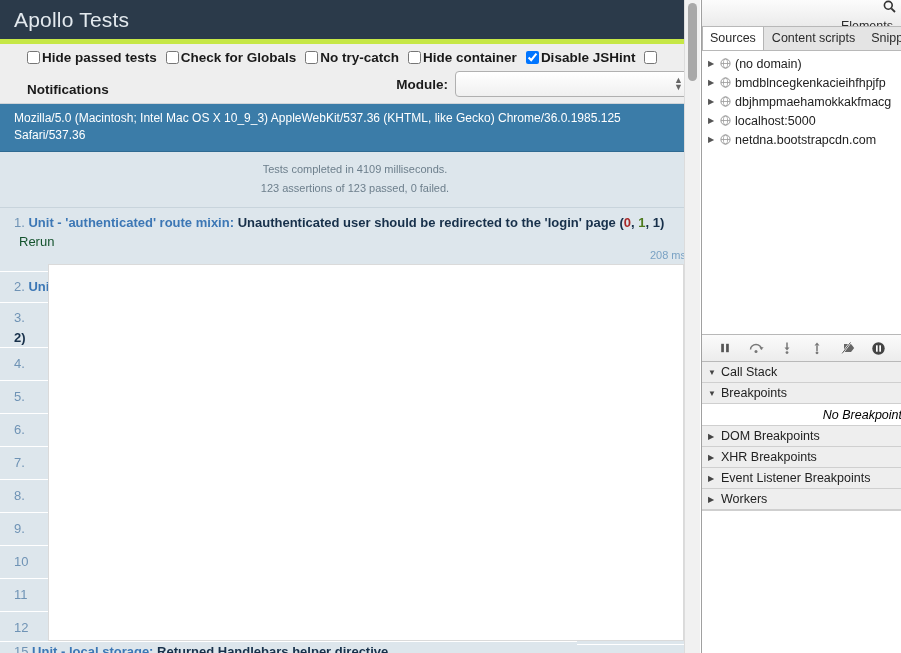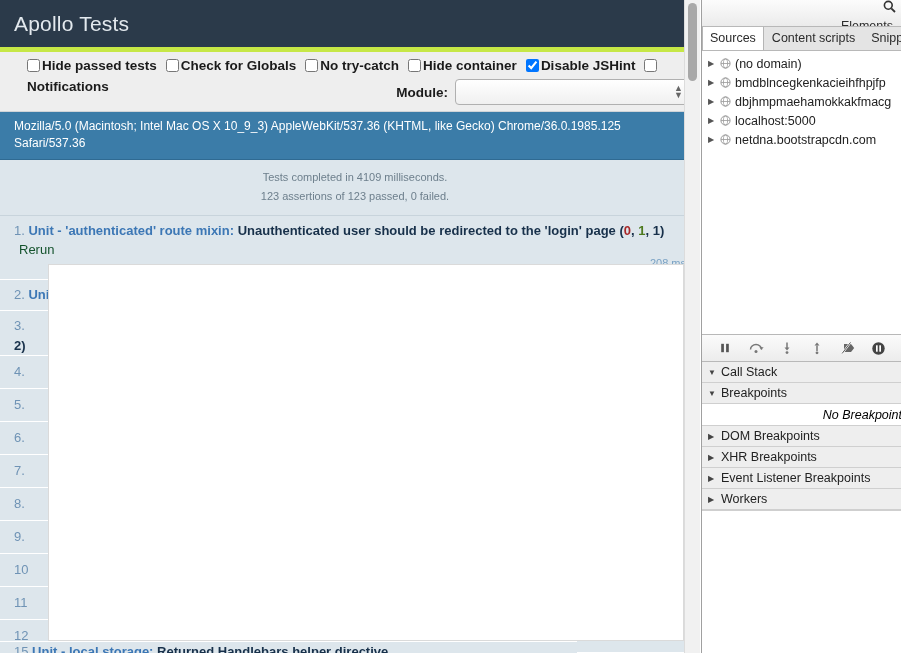--- a/index.html
+++ b/index.html
@@ -26,21 +26,21 @@
     width: 700px;
     height: 653px;
     background: #ffffff;
     overflow: hidden;
   }
 
   
   #qunit-header {
     background: #2b3a4a;
     color: #c2ccd6;
-    height: 52px;
+    height: 44px;
     padding: 0 0 0 14px;
     display: flex;
     align-items: center;
     border-bottom: 5px solid #c6e746;
     box-sizing: border-box;
   }
   #qunit-header .title {
     font-size: 21px;
     font-weight: 400;
     color: #e3e9ee;
@@ -72,21 +72,21 @@
     cursor: pointer;
   }
   .tb-row1 input[type=checkbox],
   .tb-row1 .bare-cb {
     margin: 0 2px 0 0;
     width: 13px; height: 13px;
     vertical-align: middle;
   }
   .tb-row2 {
     display: flex;
-    align-items: flex-start;
+    align-items: flex-end;
     padding: 2px 10px 0 27px;
     white-space: nowrap;
   }
   .tb-row2 .notif-label {
     font-weight: bold;
     font-size: 13.5px;
     color: #1a1a1a;
   }
   .tb-row2 .module-wrap {
     margin-left: auto;

